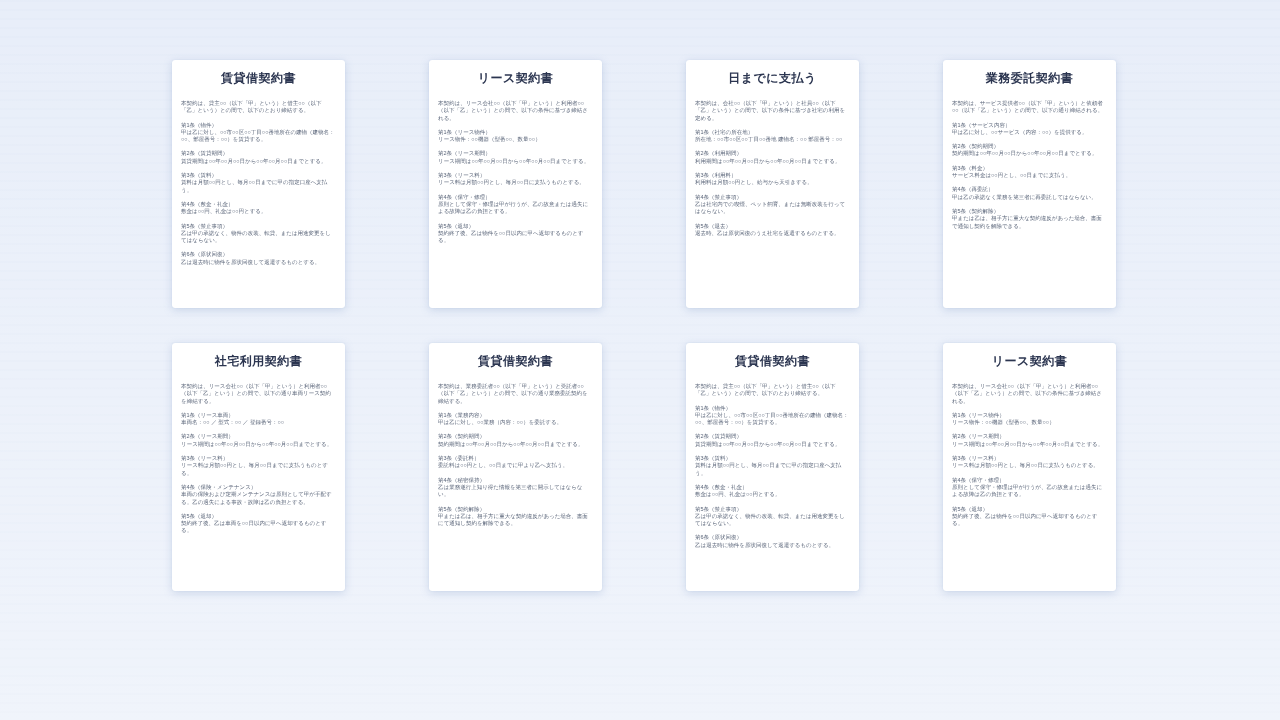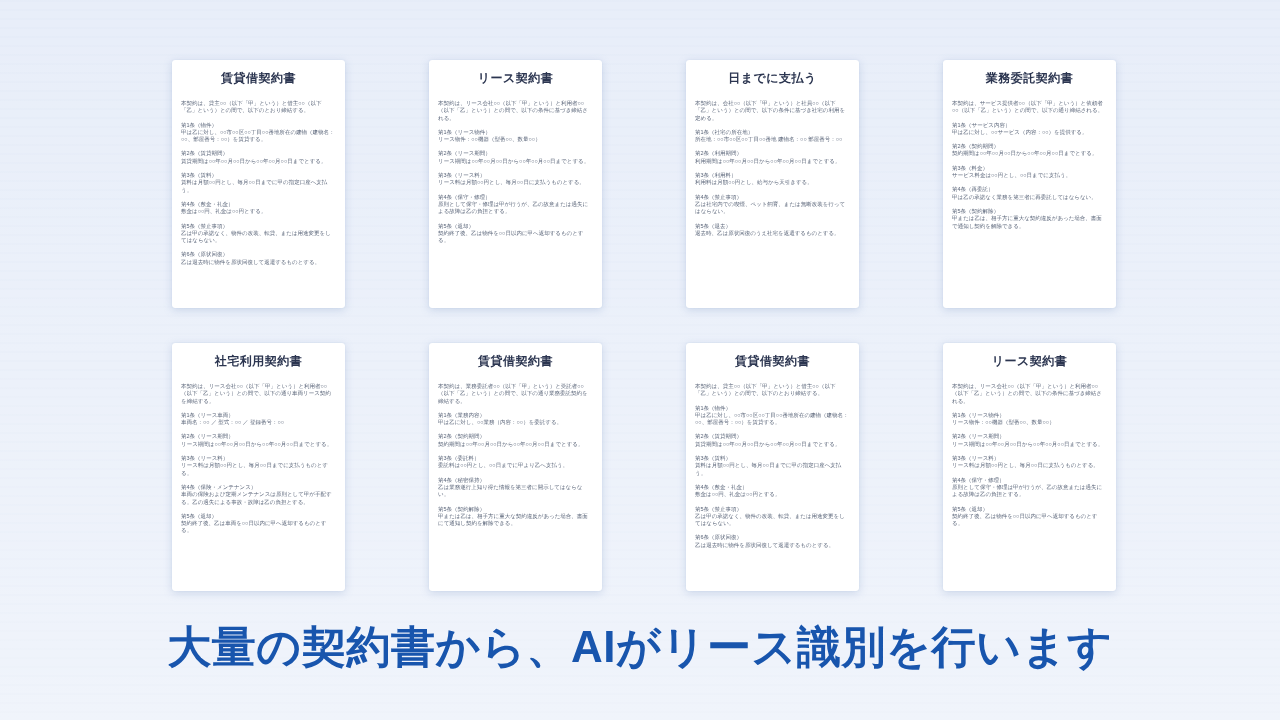--- a/index.html
+++ b/index.html
@@ -301,14 +301,13 @@
             <div class="doc-heading">第4条（保守・修理）</div>
             <div class="doc-body">原則として保守・修理は甲が行うが、乙の故意または過失による故障は乙の負担とする。</div>
           </div>
           <div class="doc-section">
             <div class="doc-heading">第5条（返却）</div>
             <div class="doc-body">契約終了後、乙は物件を○○日以内に甲へ返却するものとする。</div>
           </div>
         </div>
   </div>
 </div>
-  <div class="caption">大量の契約書から、AIがリース識別を行います</div>
 </div>
 
 </body></html>

